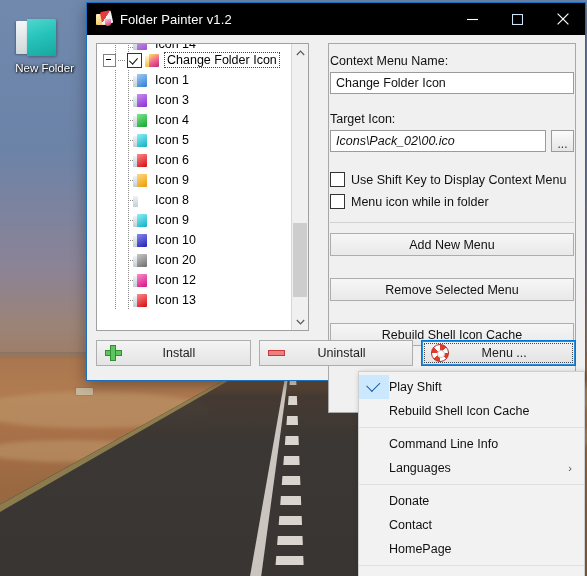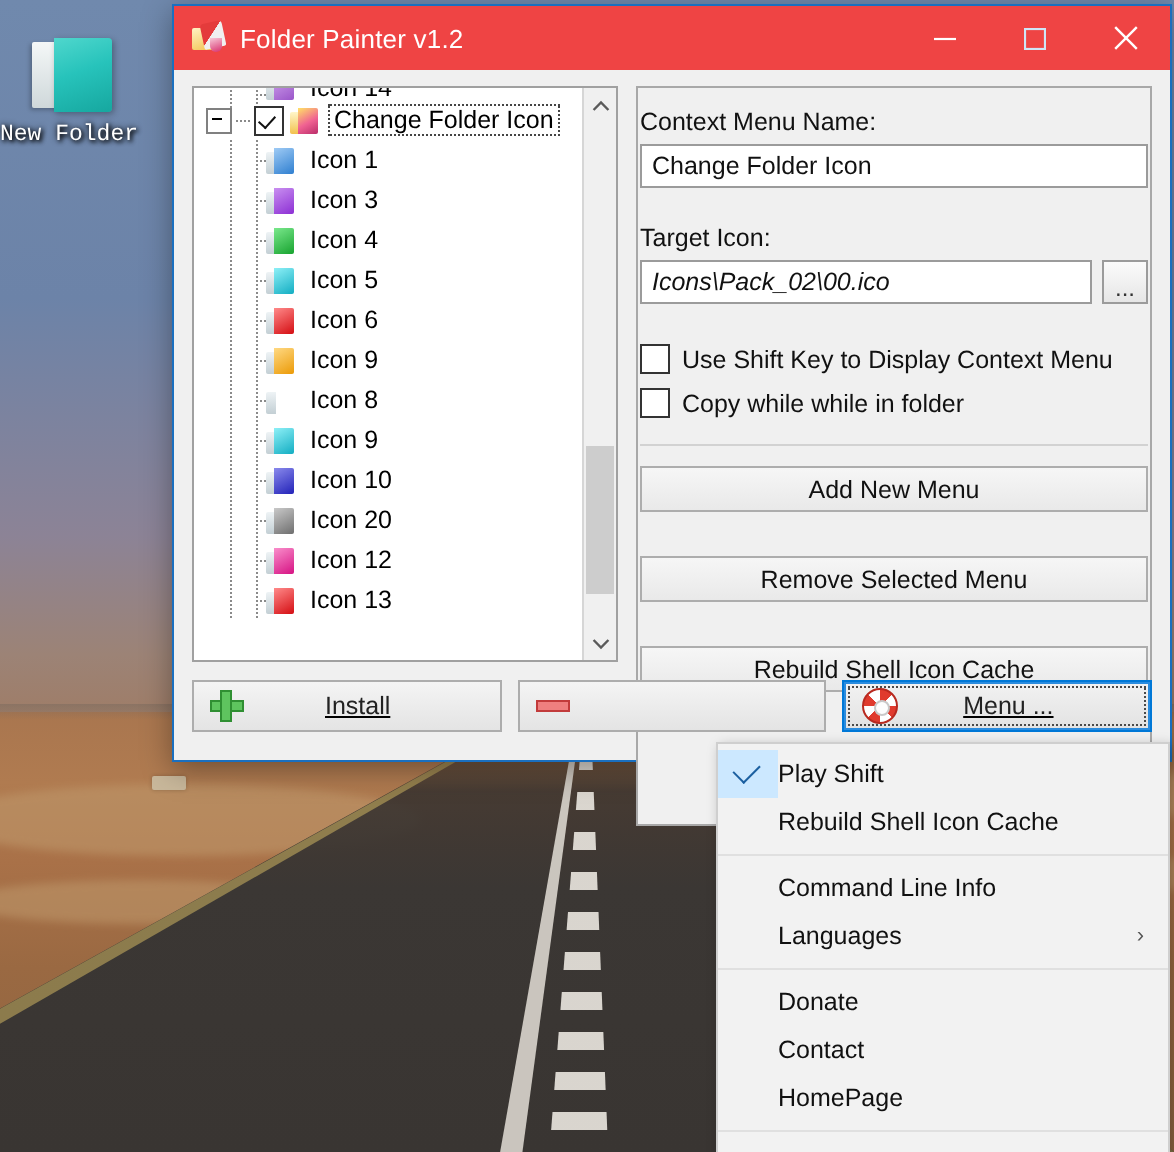--- a/index.html
+++ b/index.html
@@ -67,23 +67,22 @@
     background: #c9b89b; border-radius: 1px; box-shadow: 0 0 2px rgba(0,0,0,.2);
   }
   .wp-horizon {
     position: absolute; left: 0; top: 352px; width: 587px; height: 8px;
     background: linear-gradient(180deg, rgba(120,105,92,.5), rgba(168,125,85,0));
   }
 
   
   #desktop-icon {
     position: absolute; left: 0; top: 18px;
-    width: 74px; text-align: left;
+    width: 74px; text-align: right;
     cursor: default;
-    font-family: Liberation Mono, monospace;
   }
   .folder-glyph {
     width: 46px; height: 40px; margin: 0 auto;
     position: relative;
   }
   .folder-glyph .back {
     position: absolute; left: 2px; top: 3px; width: 15px; height: 33px;
     background: linear-gradient(180deg,#f4f7f7,#cfd8da);
     border-radius: 1px 0 0 1px;
     box-shadow: -1px 1px 2px rgba(0,0,0,.25);
@@ -105,21 +104,21 @@
   
   #app-window {
     position: absolute; left: 86px; top: 2px;
     width: 498px; height: 377px;
     background: #f0f0f0;
     border: 1px solid #1a6fbf;
     box-shadow: 0 4px 14px rgba(0,0,0,.35);
     display: flex; flex-direction: column;
   }
   #titlebar {
-    height: 32px; background: #ef4444;
+    height: 32px; background: #000000;
     display: flex; align-items: center;
     flex: 0 0 auto;
     user-select: none;
   }
   #titlebar .app-icon {
     width: 16px; height: 16px; margin-left: 9px; margin-right: 8px;
     position: relative; flex: 0 0 auto;
   }
   .app-icon .ai-folder {
     position:absolute; left:0; top:3px; width:13px; height:11px;
@@ -150,21 +149,21 @@
   .win-btn svg { display: block; }
 
   
   #client {
     flex: 1 1 auto;
     position: relative;
     background: #f0f0f0;
     padding: 8px 9px 9px 9px;
     box-sizing: border-box;
   }
-  #panes { display: flex; gap: 9px; height: 288px; }
+  #panes { display: flex; gap: 19px; height: 288px; }
 
   
   #tree-panel {
     width: 213px; height: 288px;
     background: #ffffff;
     border: 1px solid #a0a0a0;
     box-sizing: border-box;
     position: relative;
     overflow: hidden;
   }
@@ -274,21 +273,21 @@
   .hr { height: 1px; background: #d2d2d2; margin: 11px 0 10px 0; }
   .wbtn {
     height: 23px; border: 1px solid #adadad;
     background: linear-gradient(180deg,#f6f6f6,#e9e9e9);
     font-size: 12.5px; color: #111;
     display:flex; align-items:center; justify-content:center;
     margin-bottom: 22px; box-sizing: border-box;
   }
 
   
-  #actionbar { display: flex; gap: 8px; margin-top: 9px; height: 26px; text-decoration: underline; }
+  #actionbar { display: flex; gap: 8px; margin-top: 9px; height: 26px; }
   .abtn {
     flex: 1 1 0; border: 1px solid #adadad;
     background: linear-gradient(180deg,#f4f4f4,#e4e4e4);
     display: flex; align-items: center; position: relative;
     font-size: 12.5px; color: #222; box-sizing: border-box;
   }
   .abtn .atext { flex: 1 1 auto; text-align: center; padding-right: 18px; }
   .abtn .aicon { width: 22px; height: 18px; margin-left: 7px; position: relative; flex:0 0 auto; }
   .abtn.focused {
     border: 1px solid #0078d7;
@@ -590,21 +589,21 @@
           </div>
 
           <div class="gap-lg"></div>
 
           <div class="cbrow">
             <div class="box"></div>
             <span>Use Shift Key to Display Context Menu</span>
           </div>
           <div class="cbrow">
             <div class="box"></div>
-            <span>Copy while while in folder</span>
+            <span>Menu icon while in folder</span>
           </div>
 
           <div class="hr"></div>
 
           <div class="wbtn">Add New Menu</div>
           <div class="wbtn">Remove Selected Menu</div>
           <div class="wbtn">Rebuild Shell Icon Cache</div>
         </div>
       </div>
 
@@ -613,20 +612,21 @@
           <div class="aicon ic-plus">
               <div class="h"></div>
               <div class="v"></div>
             </div>
           <div class="atext">Install</div>
         </div>
         <div class="abtn">
           <div class="aicon">
               <div class="ic-minus"></div>
             </div>
+          <div class="atext">Uninstall</div>
         </div>
         <div class="abtn focused">
           <div class="inner-dot"></div>
           <div class="aicon">
               <div class="ic-buoy"></div>
             </div>
           <div class="atext">Menu ...</div>
         </div>
       </div>
     </div>

